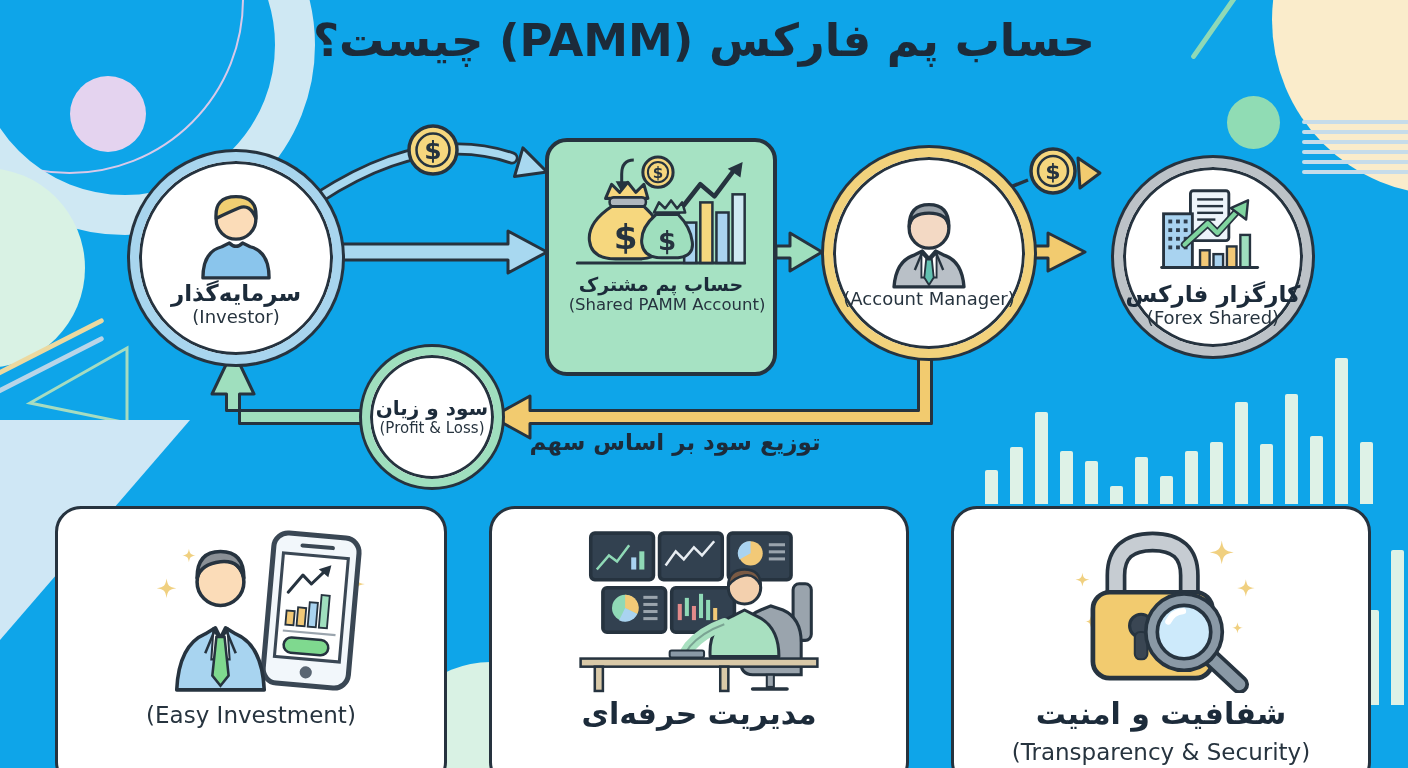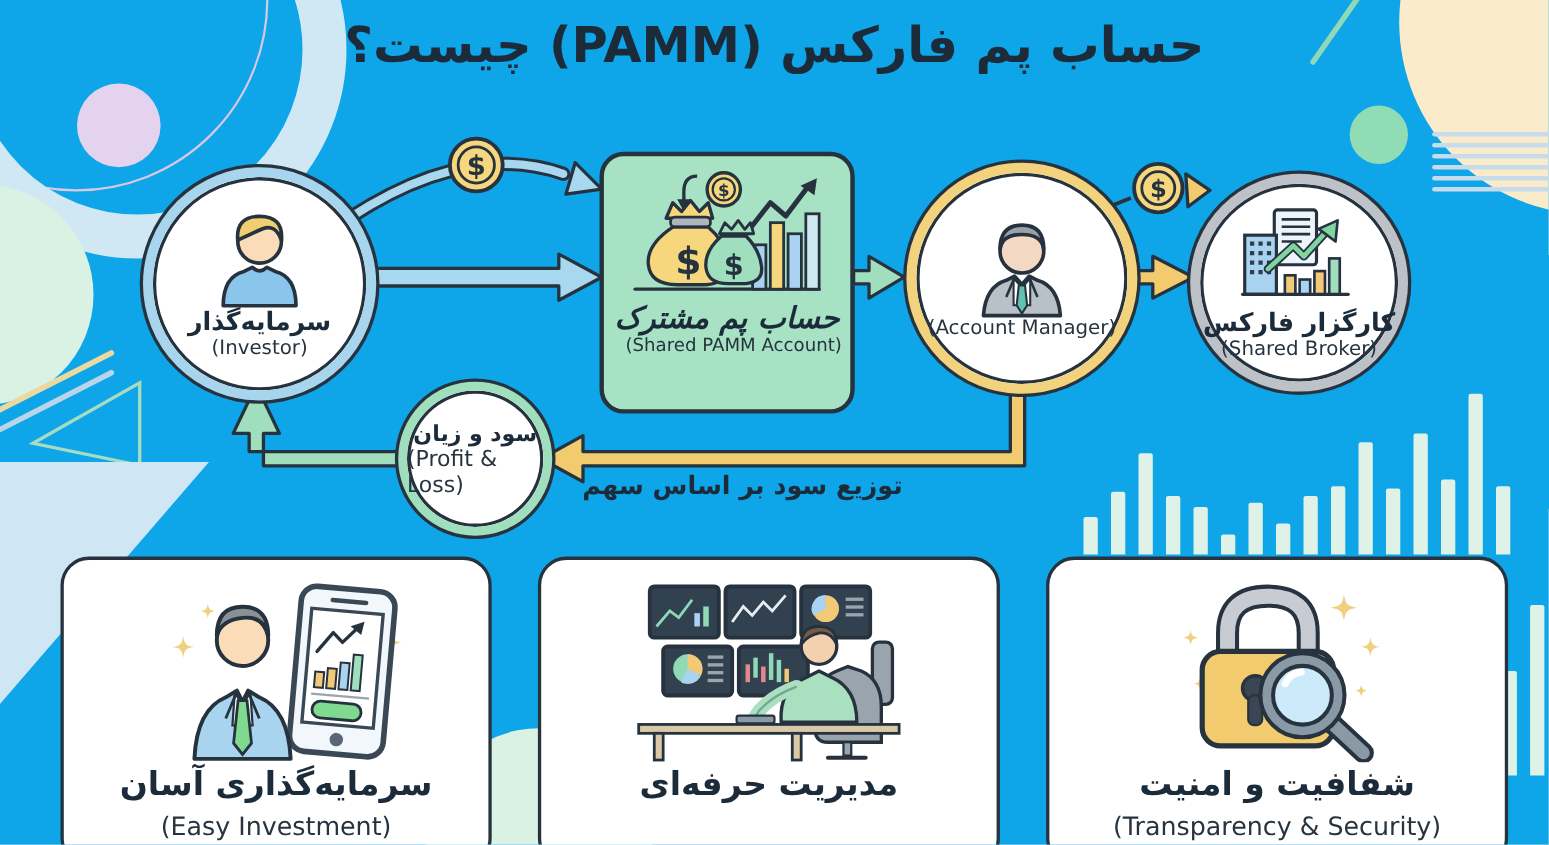--- a/index.html
+++ b/index.html
@@ -36,25 +36,25 @@
   .node-circle{position:absolute;border-radius:50%;background:#fff;z-index:2;box-sizing:border-box;
     display:flex;flex-direction:column;align-items:center;justify-content:center;
     border:9px solid var(--ring);box-shadow:0 0 0 3px #26333f, inset 0 0 0 3px #26333f;}
   .fa-label{font-weight:bold;color:#1c2b3a;direction:rtl;line-height:1.15;}
   .en-label{color:#27343f;line-height:1.15;}
   .node-circle .fa-label{font-size:23px;}
   .node-circle .en-label{font-size:18px;}
   .pamm-box{position:absolute;left:545px;top:138px;width:232px;height:238px;z-index:2;box-sizing:border-box;
     background:#a6e2c3;border:4px solid #26333f;border-radius:22px;
     display:flex;flex-direction:column;align-items:center;justify-content:flex-start;padding-top:8px;}
-  .pamm-box .fa-label{font-size:27px;margin-top:-2px;font-style:italic;}
+  .pamm-box .fa-label{font-size:19px;margin-top:-2px;}
   .pamm-box .en-label{font-size:16.5px;margin-left:12px;}
   .pl-circle{--ring:#9fdfbe;left:362px;top:347px;width:140px;height:140px;border-width:8px;}
   .pl-circle .fa-label{font-size:20px;}
-  .pl-circle .en-label{font-size:20px;}
+  .pl-circle .en-label{font-size:15px;}
   .caption{position:absolute;left:465px;top:429px;width:420px;z-index:2;text-align:center;
     font-size:23px;font-weight:bold;color:#1c2b3a;direction:rtl;}
   
   .card{position:absolute;top:506px;height:282px;background:#fff;z-index:2;box-sizing:border-box;
     border:3.5px solid #26333f;border-radius:26px;display:flex;flex-direction:column;align-items:center;}
   .card .fa-label{font-size:30px;margin-top:2px;}
   .card .en-label{font-size:23px;margin-top:7px;}
   .card-icon{margin-top:14px;height:172px;display:flex;align-items:center;justify-content:center;}
 </style>
 </head>
@@ -186,21 +186,21 @@
       <path d="M47,58 L55,67 L63,58 L63,84 L47,84 Z" fill="#ffffff" stroke="#26333f" stroke-width="2"></path>
       <path d="M52,65 L58,65 L60,84 L55,92 L50,84 Z" fill="#62c1b0" stroke="#26333f" stroke-width="2"></path>
       <path d="M48,57 L40,76" stroke="#26333f" stroke-width="2.5" fill="none"></path>
       <path d="M62,57 L70,76" stroke="#26333f" stroke-width="2.5" fill="none"></path>
       <circle cx="55" cy="32" r="21" fill="#f3d9c4" stroke="#26333f" stroke-width="3.5"></circle>
       <path d="M34,30 Q34,7 55,7 Q76,7 76,30 Q74,16 55,16 Q36,16 34,30 Z" fill="#9aa2a9" stroke="#26333f" stroke-width="3.5" stroke-linejoin="round"></path>
     </svg>
     <div class="en-label">(Account Manager)</div>
   </div>
 
-  <div class="node-circle" style="--ring:#bcc2c7;left:1082px;top:158px;width:198px;height:198px;">
+  <div class="node-circle" style="--ring:#bcc2c7;left:1114px;top:158px;width:198px;height:198px;">
     <svg width="112" height="96" viewBox="0 0 115 100">
       <rect x="34" y="6" width="40" height="52" rx="3" fill="#edf4fa" stroke="#26333f" stroke-width="3"></rect>
       <line x1="41" y1="15" x2="68" y2="15" stroke="#26333f" stroke-width="2.5"></line>
       <line x1="41" y1="22" x2="68" y2="22" stroke="#26333f" stroke-width="2.5"></line>
       <line x1="41" y1="29" x2="68" y2="29" stroke="#26333f" stroke-width="2.5"></line>
       <line x1="41" y1="36" x2="60" y2="36" stroke="#26333f" stroke-width="2.5"></line>
       <rect x="6" y="30" width="30" height="56" fill="#a9d3f0" stroke="#26333f" stroke-width="3"></rect>
       <rect x="11" y="36" width="4" height="4" fill="#2e3d4c"></rect>
         <rect x="19" y="36" width="4" height="4" fill="#2e3d4c"></rect>
         <rect x="27" y="36" width="4" height="4" fill="#2e3d4c"></rect>
@@ -216,21 +216,21 @@
       <rect x="44" y="68" width="10" height="18" fill="#f2c977" stroke="#26333f" stroke-width="2.5"></rect>
       <rect x="58" y="72" width="10" height="14" fill="#a9d3f0" stroke="#26333f" stroke-width="2.5"></rect>
       <rect x="72" y="64" width="10" height="22" fill="#f2c977" stroke="#26333f" stroke-width="2.5"></rect>
       <rect x="86" y="52" width="10" height="34" fill="#9fdfbe" stroke="#26333f" stroke-width="2.5"></rect>
       <line x1="4" y1="86" x2="104" y2="86" stroke="#26333f" stroke-width="3" stroke-linecap="round"></line>
       <path d="M28,62 L52,40 L62,50 L82,28" fill="none" stroke="#26333f" stroke-width="8" stroke-linecap="round" stroke-linejoin="round"></path>
       <path d="M28,62 L52,40 L62,50 L82,28" fill="none" stroke="#7fd49f" stroke-width="4.5" stroke-linecap="round" stroke-linejoin="round"></path>
       <polygon points="94,16 92,36 76,24" fill="#7fd49f" stroke="#26333f" stroke-width="2.5" stroke-linejoin="round"></polygon>
     </svg>
     <div class="fa-label">کارگزار فارکس</div>
-    <div class="en-label">(Shared Broker)</div>
+    <div class="en-label">(Forex Shared)</div>
   </div>
 
   <div class="node-circle pl-circle">
     <div class="fa-label">سود و زیان</div>
     <div class="en-label">(Profit &amp; Loss)</div>
   </div>
 
   <div class="caption">توزیع سود بر اساس سهم</div>
 
   <div class="card" style="left:55px;width:392px;">
@@ -256,21 +256,20 @@
         </g>
         <path d="M42,162 Q44,118 70,107 L80,101 L85,111 L90,101 L100,107 Q126,118 128,162 Z" fill="#a8d4f0" stroke="#26333f" stroke-width="3.5" stroke-linejoin="round"></path>
         <path d="M78,103 L85,113 L92,103 L94,132 L76,132 Z" fill="#ffffff" stroke="#26333f" stroke-width="2"></path>
         <path d="M81,110 L89,110 L93,148 L85,158 L77,148 Z" fill="#7fd98f" stroke="#26333f" stroke-width="2.5"></path>
         <path d="M80,102 L70,126" stroke="#26333f" stroke-width="2.5" fill="none"></path>
         <path d="M90,102 L100,126" stroke="#26333f" stroke-width="2.5" fill="none"></path>
         <circle cx="85" cy="56" r="23" fill="#fbdcb8" stroke="#26333f" stroke-width="3.5"></circle>
         <path d="M62,52 Q62,26 85,26 Q108,26 108,52 Q104,34 85,36 Q66,38 62,52 Z" fill="#8a9096" stroke="#26333f" stroke-width="3.5" stroke-linejoin="round"></path>
       </svg>
     </div>
-    <div class="fa-label">سرمایه‌گذاری آسان</div>
     <div class="en-label">(Easy Investment)</div>
   </div>
 
   <div class="card" style="left:489px;width:420px;">
     <div class="card-icon">
       <svg width="260" height="172" viewBox="0 0 250 170">
         <rect x="18" y="10" width="62" height="46" rx="4" fill="#324150" stroke="#26333f" stroke-width="3.5"></rect>
         <path d="M24,46 L36,32 L44,38 L56,22" fill="none" stroke="#8fd9b6" stroke-width="2.5"></path>
         <rect x="58" y="34" width="5" height="12" fill="#a9d3f0"></rect>
           <rect x="66" y="28" width="5" height="18" fill="#8fd9b6"></rect>

